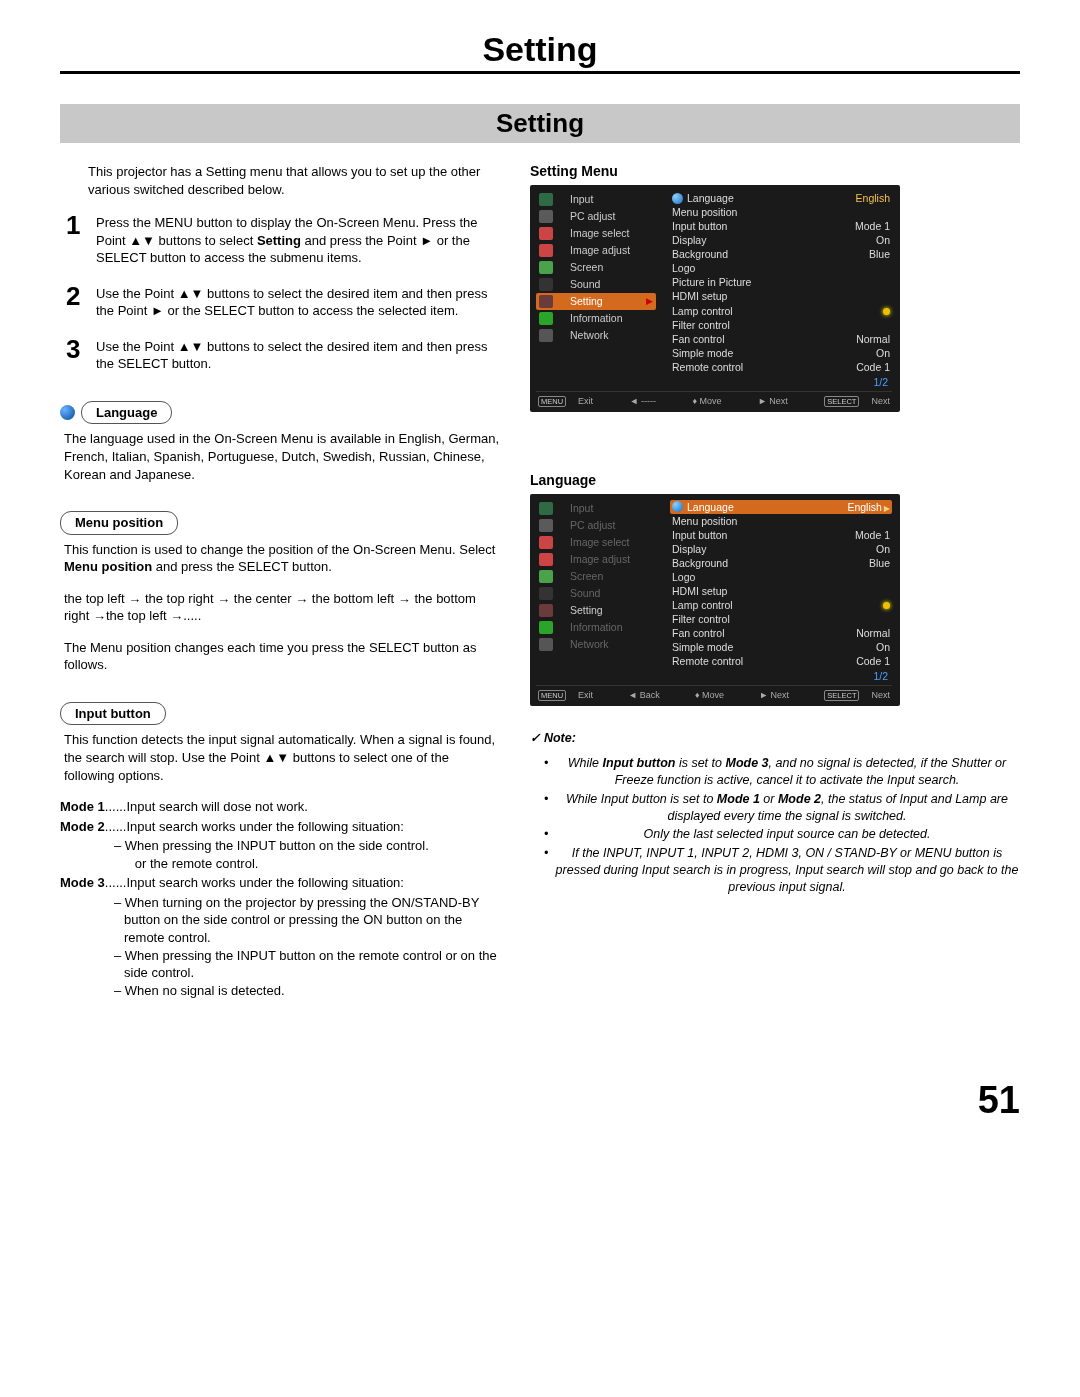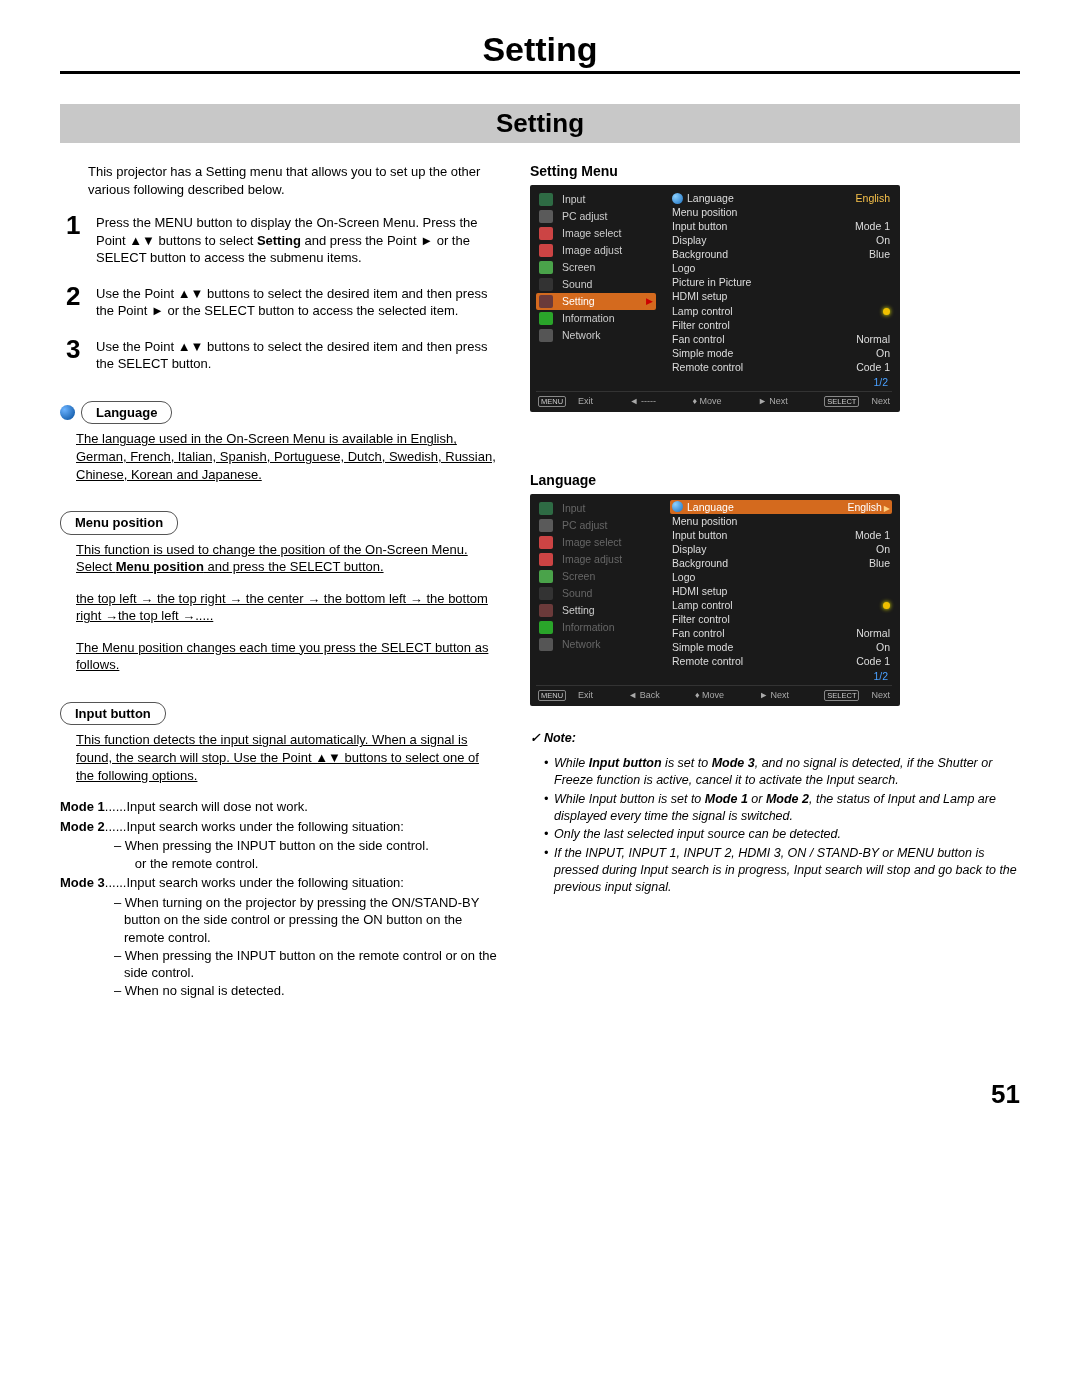--- a/index.html
+++ b/index.html
@@ -63,39 +63,39 @@
   }
   .pill {
     display:inline-block;
     border:1px solid #555;
     border-radius: 11px;
     padding: 2px 14px;
     font-weight: bold;
     font-size:13px;
     background:#fff;
   }
-  .para { margin: 4px 0 14px 16px; text-decoration: underline; }
+  .para { margin: 4px 0 14px 4px; }
   .modes { margin-top:8px;}
   .mode-line { margin: 2px 0; }
   .sub-indent { margin-left: 64px; text-indent:-10px; }
   .bold { font-weight: bold; }
 
   .right-heading { font-weight: bold; margin-bottom: 6px; font-size:14px;}
   .menu-box {
     background: #1a1a1a;
     color: #ddd;
     font-size: 10.5px;
     width: 370px;
     border-radius: 2px;
     padding: 6px 8px 2px 6px;
     line-height: 1.15;
   }
   .menu-body { display:flex; }
   .menu-nav { width: 120px; }
-  .nav-item { display:flex; align-items:center; gap:9px; padding:2px 3px; margin-bottom:0px; color:#ccc;}
+  .nav-item { display:flex; align-items:center; gap:17px; padding:2px 3px; margin-bottom:0px; color:#ccc;}
   .nav-item.hl { background:#d46a1e; color:#fff; border-radius:2px; }
   .nav-item.dim { color:#666; }
   .nav-icon { width:14px; height:13px; border-radius:2px; display:inline-block;}
   .ic-input{background:#2e6b44;} .ic-pc{background:#5a5a5a;} .ic-img{background:#c44;} .ic-adj{background:#c44;}
   .ic-screen{background:#4aa34a; color:#000; font-size:8px; text-align:center;}
   .ic-sound{background:#333;} .ic-set{background:#6b3a3a;} .ic-info{background:#2aa52a;} .ic-net{background:#555;}
   .nav-tri { margin-left:auto; color:#c00; font-size:9px;}
   .menu-list { flex:1; padding-left:14px; }
   .mrow { display:flex; justify-content:space-between; padding:1px 2px; }
   .mrow.hl { background:#d46a1e; color:#fff; border-radius:2px; }
@@ -105,38 +105,38 @@
   .lamp-dot { width:7px; height:7px; border-radius:50%; background:#f0c000; box-shadow:0 0 4px #ff0; display:inline-block;}
   .pagecount { text-align:right; color:#4aa0ff; padding:2px 4px 0 0;}
   .menu-footer { display:flex; justify-content:space-between; color:#aaa; font-size:9px; padding:4px 2px 3px 2px; border-top:1px solid #333; margin-top:3px;}
   .mf-item { white-space:nowrap; }
   .menu-footer .key { border:1px solid #888; border-radius:2px; padding:0 2px; font-size:7.5px; margin-right:12px; color:#ccc;}
 
   .note-block { font-style: italic; font-size:12.5px; margin-top: 24px; line-height:1.35;}
   .note-head { font-weight:bold; margin-bottom:8px;}
   .note-bullet { display:flex; margin:2px 0 2px 14px; }
   .note-bullet .dot { width:10px; flex:0 0 10px;}
-  .note-bullet .txt { flex:1; }
-  .page-num { font-size: 26px; font-weight:bold; text-align:right; margin-top: 80px;}
+  .note-bullet .txt { flex:1;text-align:center; }
+  .page-num { font-size: 38px; font-weight:bold; text-align:right; margin-top: 80px;}
 
   .lang-icon-sm { width:11px; height:11px; border-radius:50%; background: radial-gradient(circle at 30% 30%, #8bd0ff, #1a6fbf); display:inline-block;}
   .orange-tri { color:#ffd080; font-size:8px; margin-left:2px;}
 </style>
 </head>
 <body>
 
 <div class="page">
   <div class="main-title">Setting</div>
   <hr class="title-rule">
   <div class="section-bar">Setting</div>
 
   <div class="columns">
 
     <div class="col-left">
-      <p class="intro">This projector has a Setting menu that allows you to set up the other various following described below.</p>
+      <p class="intro">This projector has a Setting menu that allows you to set up the other various switched described below.</p>
 
       <div class="steps">
         <div class="step">
           <div class="step-num">1</div>
           <div class="step-text">Press the MENU button to display the On-Screen Menu. Press the Point ▲▼ buttons to select <span class="bold">Setting</span> and press the Point ► or the SELECT button to access the submenu items.</div>
         </div>
         <div class="step">
           <div class="step-num">2</div>
           <div class="step-text">Use the Point ▲▼ buttons to select the desired item and then press the Point ► or the SELECT button to access the selected item.</div>
         </div>

